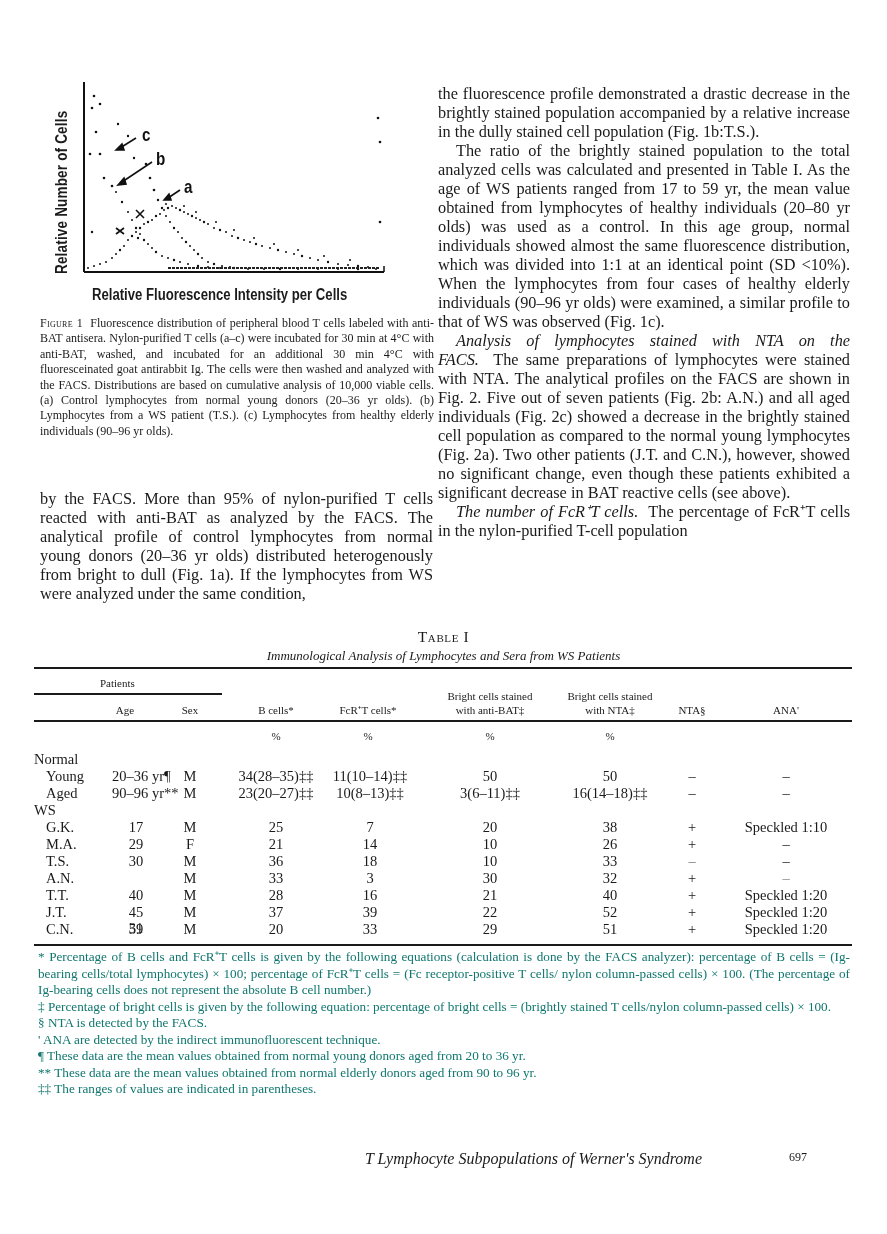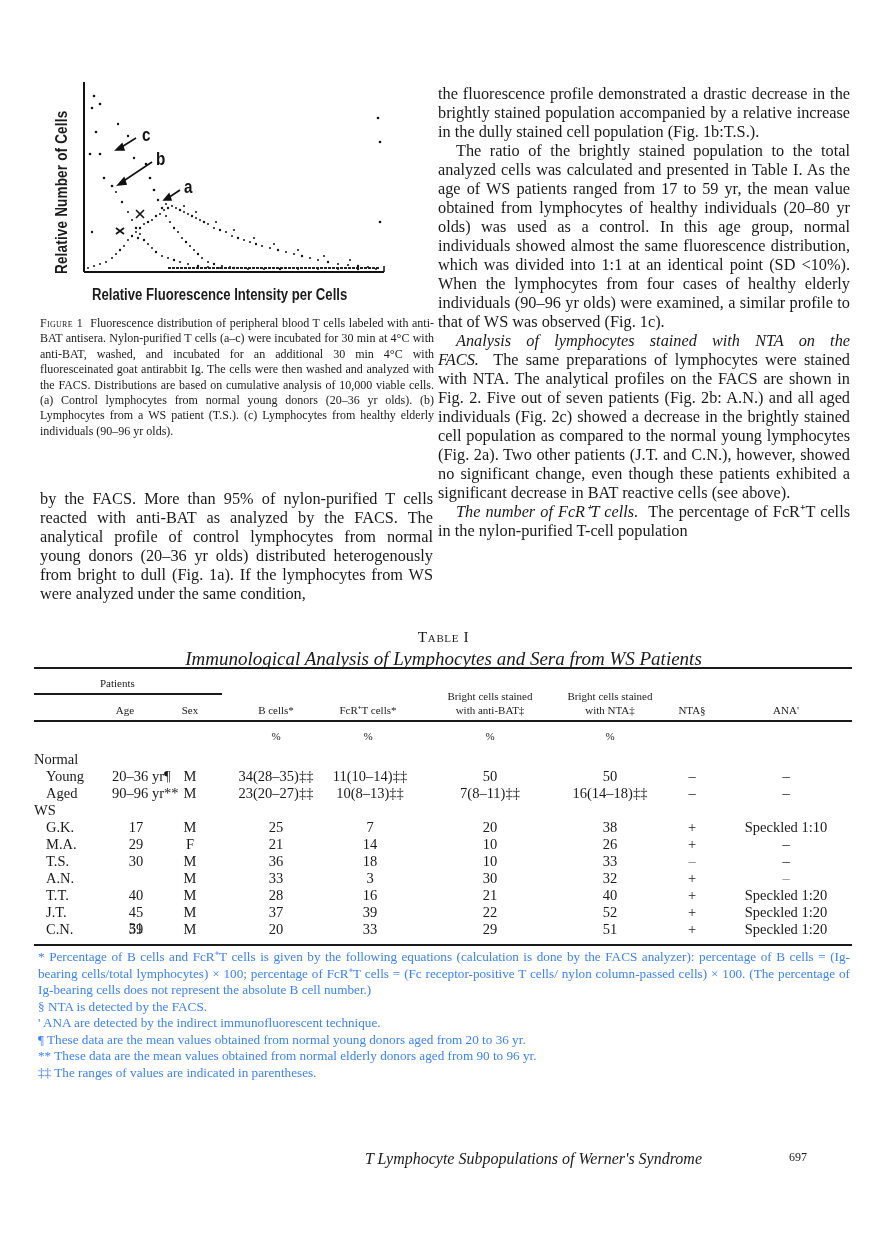--- a/index.html
+++ b/index.html
@@ -20,29 +20,29 @@
     
     .col { position: absolute; font-family: "Liberation Serif", serif; font-size: 16.3px; line-height: 19px; text-align: justify; color: #1a1a1a; }
     #col-left-bottom { left: 40px; top: 489px; width: 393px; }
     #col-right { left: 438px; top: 84px; width: 412px; }
     .col p { text-indent: 18px; }
     .col p.noindent { text-indent: 0; }
     .col i { font-style: italic; }
 
     
     #table-title { position: absolute; left: 0; width: 887px; top: 628px; text-align: center; font-family: "Liberation Serif", serif; font-size: 15.5px; font-variant: small-caps; letter-spacing: 0.6px; color: #1a1a1a; }
-    #table-subtitle { position: absolute; left: 0; width: 887px; top: 648px; text-align: center; font-family: "Liberation Serif", serif; font-style: italic; font-size: 19px; color: #1a1a1a; }
+    #table-subtitle { position: absolute; left: 0; width: 887px; top: 648px; text-align: center; font-family: "Liberation Serif", serif; font-style: italic; font-size: 13px; color: #1a1a1a; }
     .rule { position: absolute; background: #1a1a1a; }
     .th { position: absolute; font-family: "Liberation Serif", serif; font-size: 11px; color: #1a1a1a; text-align: center; line-height: 12px; white-space: nowrap; }
     .td { position: absolute; font-family: "Liberation Serif", serif; font-size: 14.5px; color: #1a1a1a; line-height: 17px; white-space: nowrap; }
     .td.c { text-align: center; }
     .sec { position: absolute; font-family: "Liberation Serif", serif; font-size: 14.5px; line-height: 17px; }
 
     
-    #footnotes { position: absolute; left: 38px; top: 949px; width: 812px; font-family: "Liberation Serif", serif; font-size: 13.2px; line-height: 16.5px; color: #3b82f6; text-align: justify; }
+    #footnotes { position: absolute; left: 38px; top: 949px; width: 812px; font-family: "Liberation Serif", serif; font-size: 13.2px; line-height: 16.5px; color: #0f766e; text-align: justify; }
     #footnotes div { white-space: normal; }
 
     
     #footer-title { position: absolute; left: 365px; top: 1150px; font-family: Liberation Serif, serif; font-style: italic; font-size: 16px; color: #1a1a1a; white-space: nowrap; }
     #page-number { position: absolute; left: 789px; top: 1150px; font-family: "Liberation Serif", serif; font-size: 12px; color: #1a1a1a; }
   </style>
 </head>
 <body>
 
 <div id="figure">
@@ -257,21 +257,21 @@
     <div class="td c" style="left:560px; top:768px; width:100px;">50</div>
     <div class="td c" style="left:672px; top:768px; width:40px;">–</div>
     <div class="td c" style="left:736px; top:768px; width:100px;">–</div>
   </div>
   <div>
     <div class="td" style="left:46px; top:785px;">Aged</div>
     <div class="td" style="left:112px; top:785px;">90–96 yr**</div>
     <div class="td c" style="left:170px; top:785px; width:40px;">M</div>
     <div class="td c" style="left:226px; top:785px; width:100px;">23(20–27)‡‡</div>
     <div class="td c" style="left:320px; top:785px; width:100px;">10(8–13)‡‡</div>
-    <div class="td c" style="left:440px; top:785px; width:100px;">7(8–11)‡‡</div>
+    <div class="td c" style="left:440px; top:785px; width:100px;">3(6–11)‡‡</div>
     <div class="td c" style="left:560px; top:785px; width:100px;">16(14–18)‡‡</div>
     <div class="td c" style="left:672px; top:785px; width:40px;">–</div>
     <div class="td c" style="left:736px; top:785px; width:100px;">–</div>
   </div>
 
   <div class="sec" style="left:34px; top:802px;">WS</div>
 
   <div>
     <div class="td" style="left:46px; top:819px;">G.K.</div>
     <div class="td c" style="left:112px; top:819px; width:48px;">17</div>
@@ -348,20 +348,21 @@
     <div class="td c" style="left:560px; top:921px; width:100px;">51</div>
     <div class="td c" style="left:672px; top:921px; width:40px;">+</div>
     <div class="td c" style="left:736px; top:921px; width:100px;">Speckled 1:20</div>
   </div>
 
   <div class="rule" style="left:34px; top:944px; width:818px; height:1.5px;"></div>
 </div>
 
 <div id="footnotes">
   <div>* Percentage of B cells and FcR⁺T cells is given by the following equations (calculation is done by the FACS analyzer): percentage of B cells = (Ig-bearing cells/total lymphocytes) × 100; percentage of FcR⁺T cells = (Fc receptor-positive T cells/ nylon column-passed cells) × 100. (The percentage of Ig-bearing cells does not represent the absolute B cell number.)</div>
+  <div>‡ Percentage of bright cells is given by the following equation: percentage of bright cells = (brightly stained T cells/nylon column-passed cells) × 100.</div>
   <div>§ NTA is detected by the FACS.</div>
   <div>' ANA are detected by the indirect immunofluorescent technique.</div>
   <div>¶ These data are the mean values obtained from normal young donors aged from 20 to 36 yr.</div>
   <div>** These data are the mean values obtained from normal elderly donors aged from 90 to 96 yr.</div>
   <div>‡‡ The ranges of values are indicated in parentheses.</div>
 </div>
 
 <div id="footer-title">T Lymphocyte Subpopulations of Werner's Syndrome</div>
 <div id="page-number">697</div>
 

